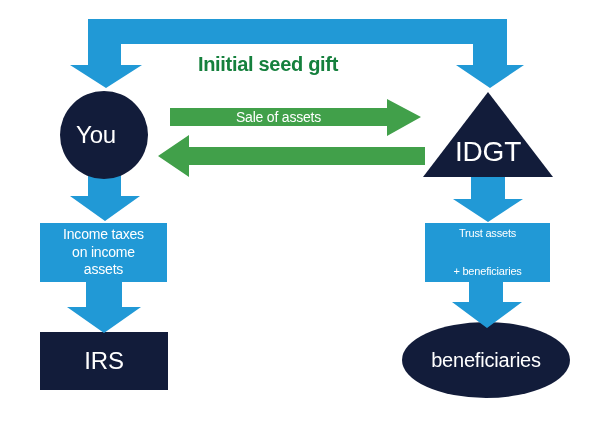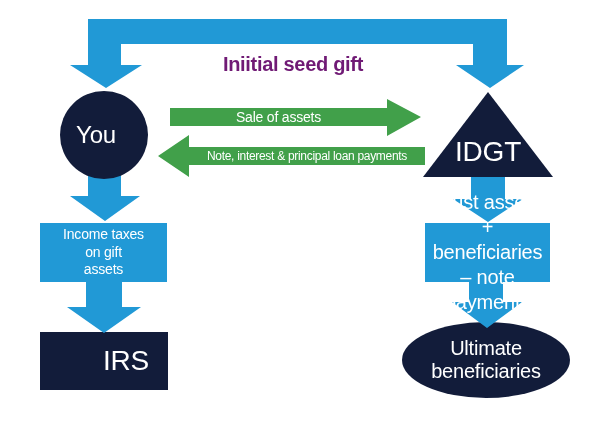--- a/index.html
+++ b/index.html
@@ -17,30 +17,30 @@
     display: flex;
     align-items: center;
     justify-content: center;
     text-align: center;
     color: #ffffff;
     letter-spacing: -0.2px;
     line-height: 1.2;
   }
   .col { flex-direction: column; }
   .title {
-    left: 173px; top: 50px; width: 240px; height: 28px;
-    color: #701a75; font-weight: bold; font-size: 20px; letter-spacing: -0.3px;
+    left: 148px; top: 50px; width: 240px; height: 28px;
+    color: #15803d; font-weight: bold; font-size: 20px; letter-spacing: -0.3px;
   }
   .you-label    { left: 52px;  top: 91px;  width: 88px;  height: 88px; font-size: 24px; }
   .sale-label   { left: 170px; top: 107px; width: 217px; height: 20px; font-size: 14px; text-align: right; }
   .note-label   { left: 189px; top: 146px; width: 236px; height: 20px; font-size: 12px; letter-spacing: -0.3px; }
   .idgt-label   { left: 448px; top: 132px; width: 80px;  height: 40px; font-size: 28px; }
   .income-label { left: 40px;  top: 223px; width: 127px; height: 59px; font-size: 14px; line-height: 1.25; }
-  .irs-label    { left: 40px;  top: 332px; width: 128px; height: 58px; font-size: 28px; padding-left: 22px; }
-  .trust-label  { left: 425px; top: 223px; width: 125px; height: 59px; font-size: 20px; line-height: 1.25; }
+  .irs-label    { left: 40px;  top: 332px; width: 128px; height: 58px; font-size: 24px; }
+  .trust-label  { left: 425px; top: 223px; width: 125px; height: 59px; font-size: 11px; line-height: 1.25; gap: 24px; }
   .ultimate-label { left: 402px; top: 322px; width: 168px; height: 76px; font-size: 20px; line-height: 1.15; }
 </style>
 </head>
 <body>
 
 <div class="canvas">
 
   <svg width="600" height="421" viewBox="0 0 600 421">
 
     <polygon points="88,19 507,19 507,65 524,65 490,88 456,65 473,65 473,44 121,44 121,65 142,65 106,88 70,65 88,65" fill="#2199d6"></polygon>
@@ -69,36 +69,33 @@
 
     <polygon points="469,280 503,280 503,302 522,302 487,328 452,302 469,302" fill="#2199d6"></polygon>
   </svg>
 
   <div class="label title">Iniitial seed gift</div>
 
   <div class="label you-label">You</div>
 
   <div class="label sale-label">Sale of assets</div>
 
-  <div class="label note-label">Note, interest &amp; principal loan payments</div>
 
   <div class="label idgt-label">IDGT</div>
 
   <div class="label col income-label">
     <span>Income taxes</span>
-    <span>on gift</span>
+    <span>on income</span>
     <span>assets</span>
   </div>
 
   <div class="label irs-label">IRS</div>
 
   <div class="label col trust-label">
     <span>Trust assets</span>
     <span>+ beneficiaries</span>
-    <span>– note payments</span>
   </div>
 
   <div class="label col ultimate-label">
-    <span>Ultimate</span>
     <span>beneficiaries</span>
   </div>
 
 </div>
 
 </body></html>

